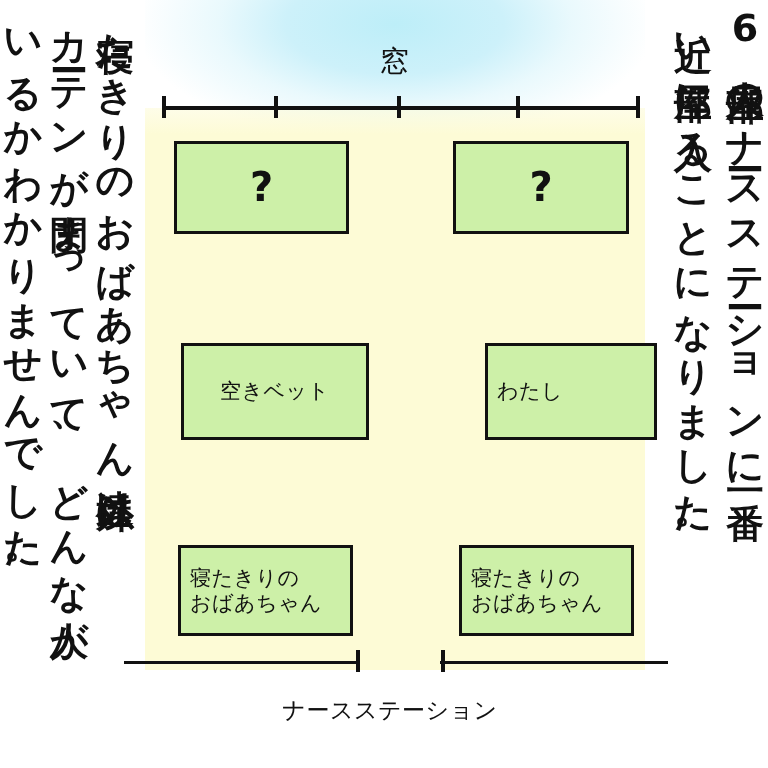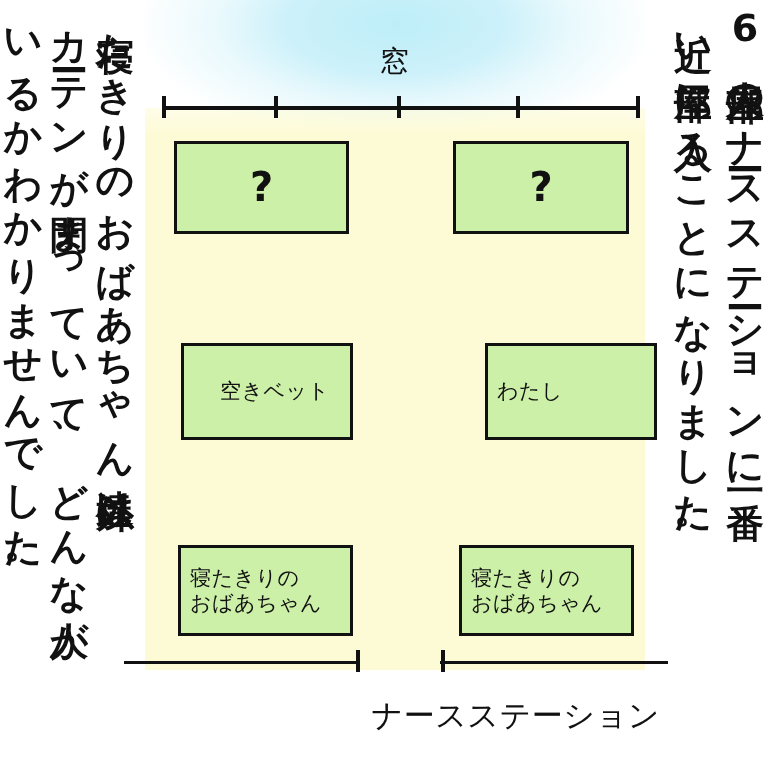--- a/index.html
+++ b/index.html
@@ -113,21 +113,21 @@
     text-shadow:
       2px 0 0 #cdf0a8, -2px 0 0 #cdf0a8,
       0 2px 0 #cdf0a8, 0 -2px 0 #cdf0a8,
       1.5px 1.5px 0 #cdf0a8, -1.5px 1.5px 0 #cdf0a8,
       1.5px -1.5px 0 #cdf0a8, -1.5px -1.5px 0 #cdf0a8;
   }
 
   
   #bed-top-left    { left: 174px; top: 141px; width: 175px; height: 93px; }
   #bed-top-right   { left: 453px; top: 141px; width: 176px; height: 93px; }
-  #bed-mid-left    { left: 181px; top: 343px; width: 172px; height: 97px; padding-left: 36px; }
+  #bed-mid-left    { left: 181px; top: 343px; width: 188px; height: 97px; padding-left: 36px; }
   #bed-mid-right   { left: 453px; top: 343px; width: 172px; height: 97px; margin-left: 32px; }
   #bed-bot-left    { left: 178px; top: 545px; width: 175px; height: 91px; }
   #bed-bot-right   { left: 459px; top: 545px; width: 175px; height: 91px; }
 
   
   .diagram-label {
     position: absolute;
     color: #111111;
     font-size: 28px;
     letter-spacing: 1px;
@@ -135,22 +135,22 @@
   }
   #label-window {
     left: 0; top: 42px;
     width: 790px;
     text-align: center;
     font-size: 29px;
   }
   #label-nurse-station {
     left: 120px; top: 695px;
     width: 540px;
-    text-align: right;
-    font-size: 31px;
+    text-align: center;
+    font-size: 23px;
     letter-spacing: 0.5px;
   }
 
   
   .vcol {
     position: absolute;
     writing-mode: vertical-rl;
     text-orientation: upright;
     color: #111111;
     font-weight: 700;

